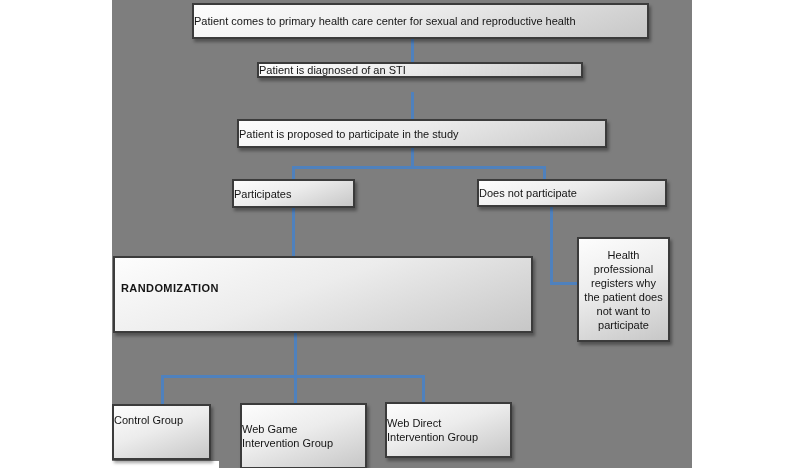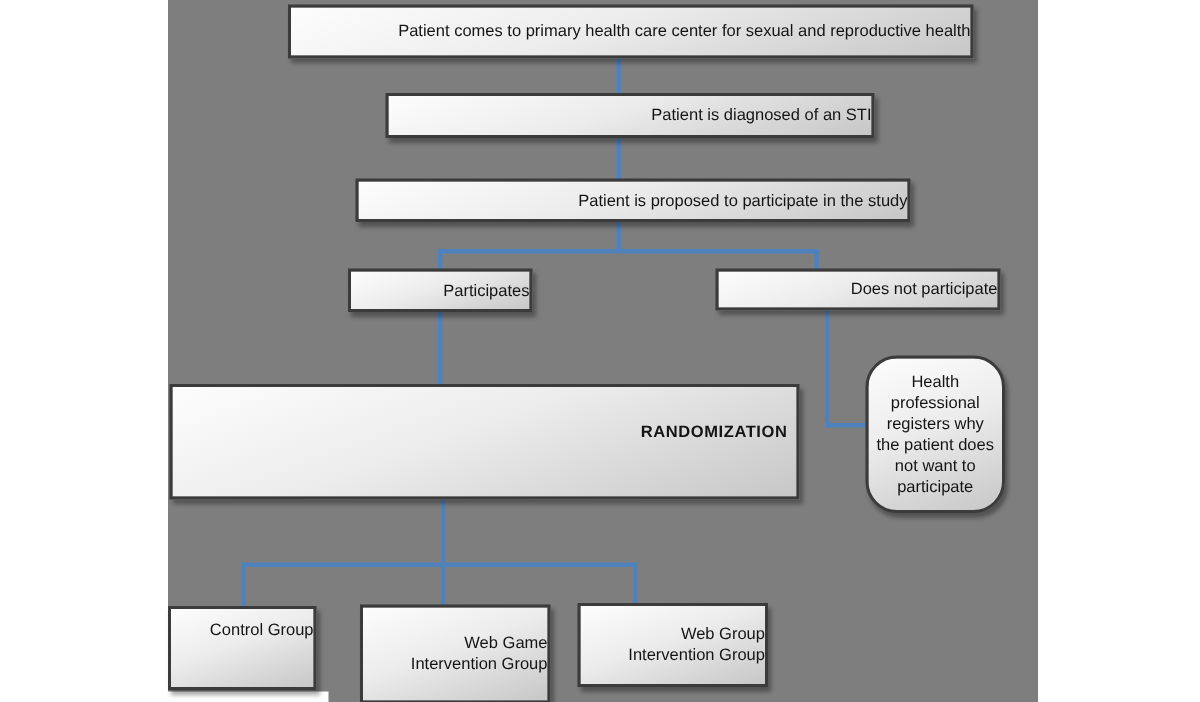--- a/index.html
+++ b/index.html
@@ -4,29 +4,29 @@
 <style>
   html,body{margin:0;padding:0;background:#fff;}
   #stage{position:relative;width:800px;height:468px;background:#ffffff;overflow:hidden;
          font-family:"Liberation Sans","DejaVu Sans",sans-serif;}
   #canvas{position:absolute;left:112px;top:0;width:580px;height:468px;}
   #canvas-notch{position:absolute;left:112px;top:461px;width:107px;height:7px;background:#ffffff;}
   .node{position:absolute;box-sizing:border-box;border:2px solid #3b3b3b;
         background:linear-gradient(160deg,#fdfdfd 0%,#ececec 45%,#c7c7c7 100%);
         box-shadow:2px 3px 3px rgba(0,0,0,0.35);
         color:#141414;font-size:11px;line-height:14px;text-align:center;
-        display:flex;flex-direction:column;align-items:flex-end;justify-content:center;}
+        display:flex;flex-direction:column;align-items:flex-start;justify-content:center;}
   .b1{left:192px;top:3px;width:457px;height:36px;}
-  .b2{left:257px;top:62px;width:326px;height:30px;}
+  .b2{left:257px;top:62px;width:326px;height:16px;}
   .b3{left:237px;top:119px;width:370px;height:29px;}
   .b4{left:232px;top:179px;width:123px;height:29px;}
   .b5{left:477px;top:179px;width:190px;height:28px;}
   .b6{left:113px;top:256px;width:420px;height:77px;padding:4px 6px;font-weight:bold;}
   .b6 .rtitle{margin-bottom:13px;letter-spacing:0.4px;}
-  .b7{left:577px;top:237px;width:93px;height:105px;padding:4px 3px;border-radius:21px;}
+  .b7{left:577px;top:237px;width:93px;height:105px;padding:4px 3px;}
   .b8{left:112px;top:404px;width:99px;height:56px;justify-content:flex-start;padding-top:7px;}
   .b9{left:240px;top:403px;width:127px;height:66px;}
   .b10{left:385px;top:402px;width:127px;height:56px;}
   .conn{position:absolute;background:#4f81bd;}
 </style>
 </head>
 <body>
 
 <div id="stage" style="background: rgb(255, 255, 255);">
   <div id="canvas" style="background: rgb(126, 126, 126);"></div>
@@ -78,16 +78,16 @@
   <div class="node b8">
     <span>Control Group</span>
   </div>
 
   <div class="node b9">
     <span>Web Game</span>
     <span>Intervention Group</span>
   </div>
 
   <div class="node b10">
-    <span>Web Group</span>
+    <span>Web Direct</span>
     <span>Intervention Group</span>
   </div>
 </div>
 
 </body></html>

